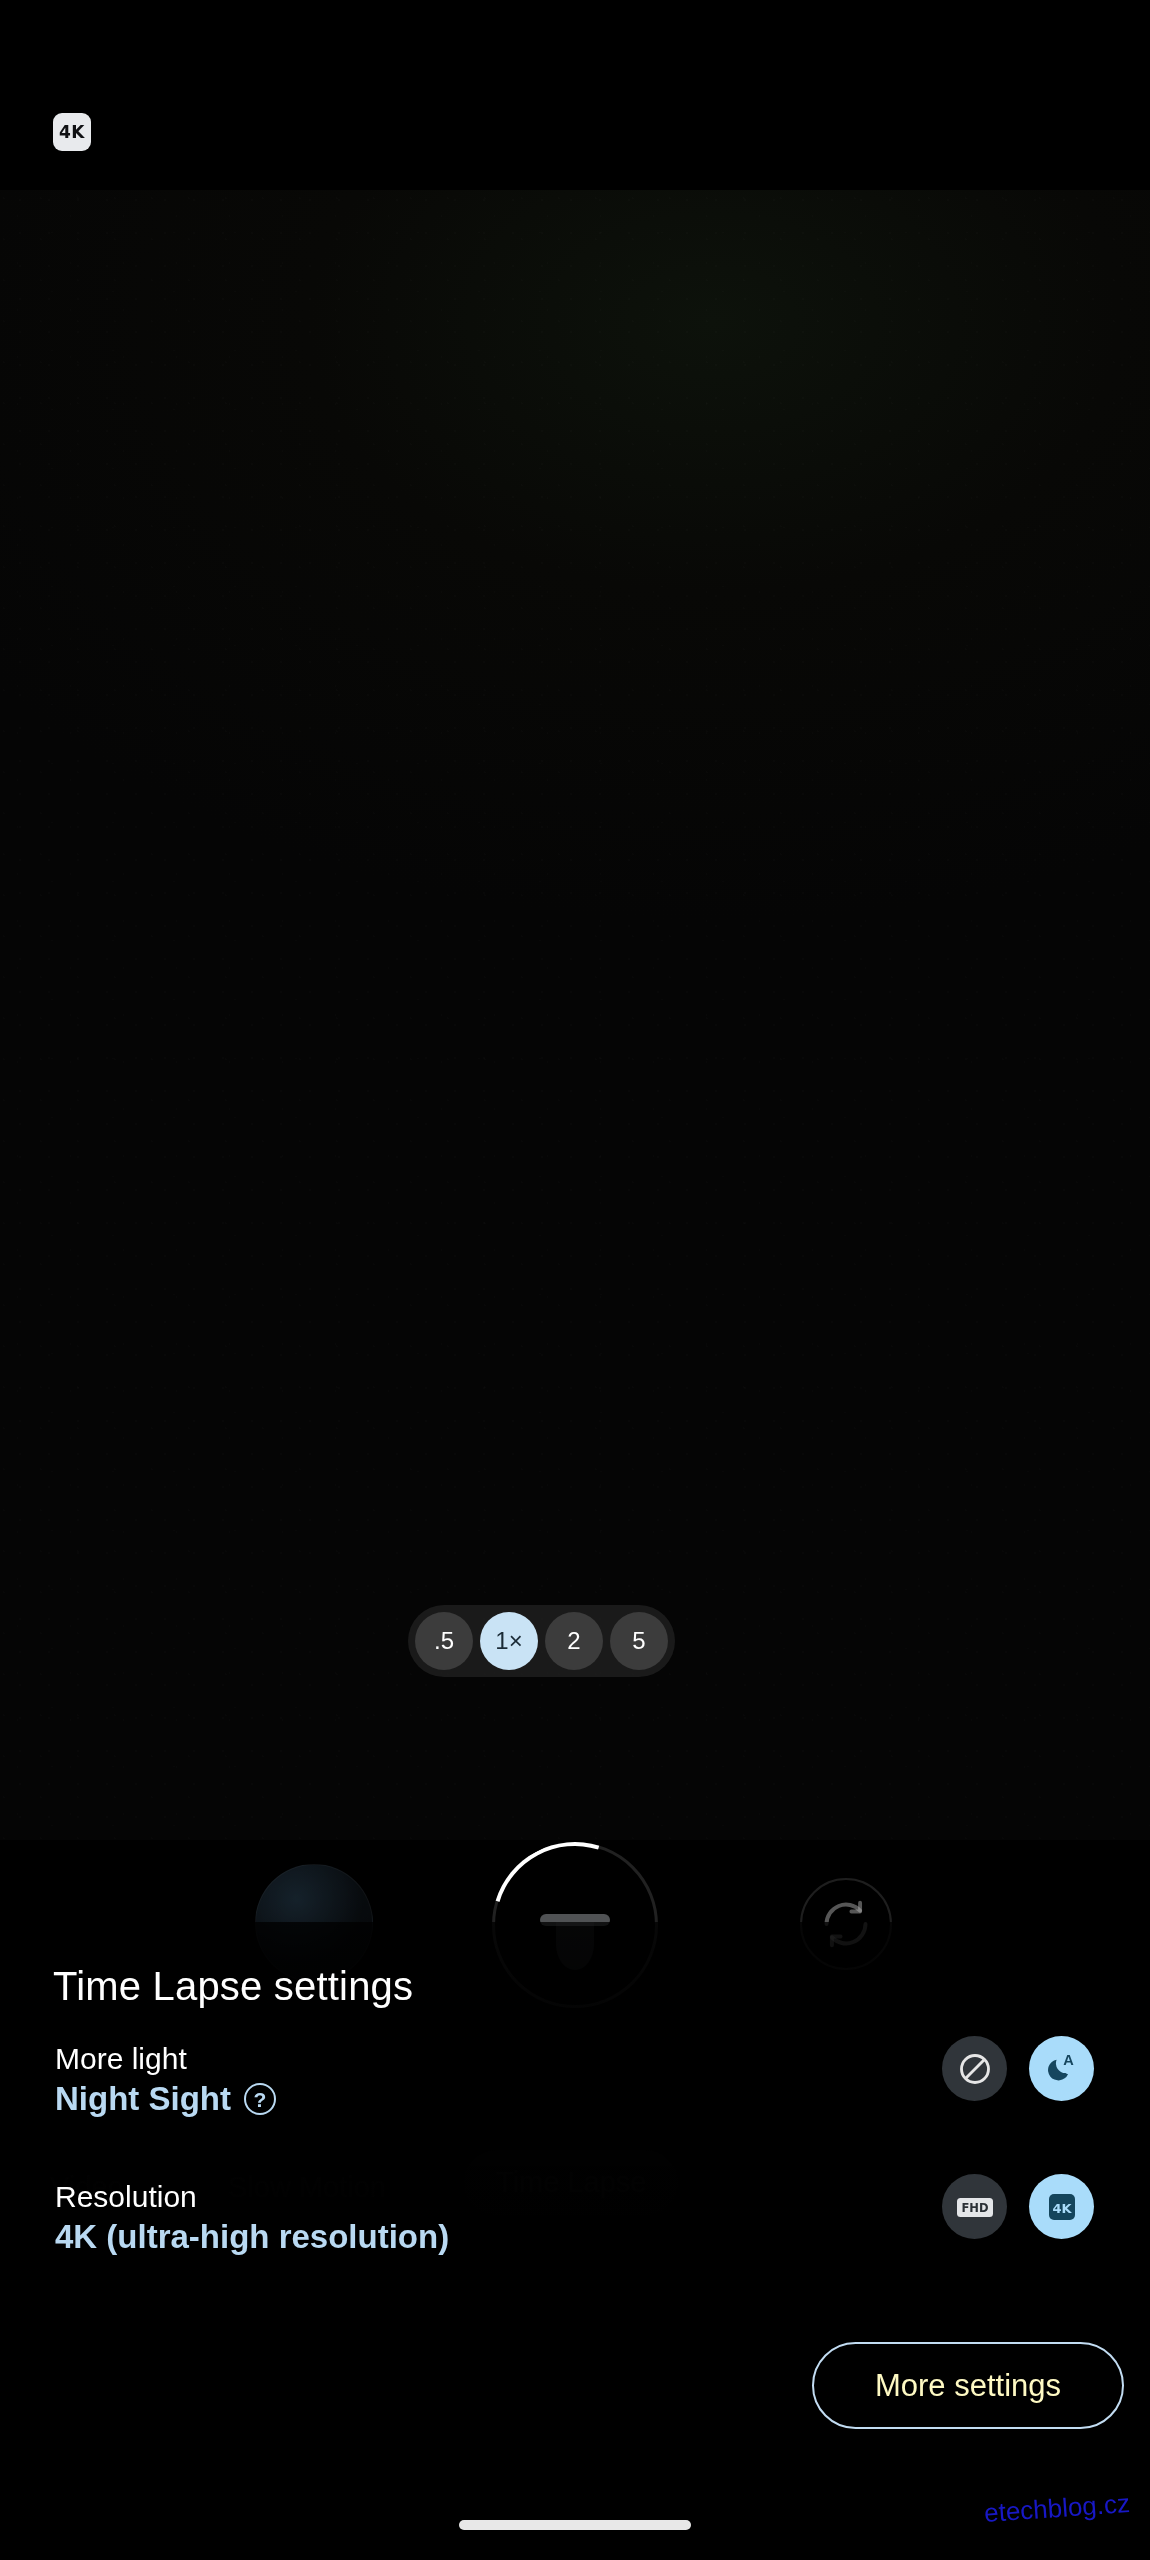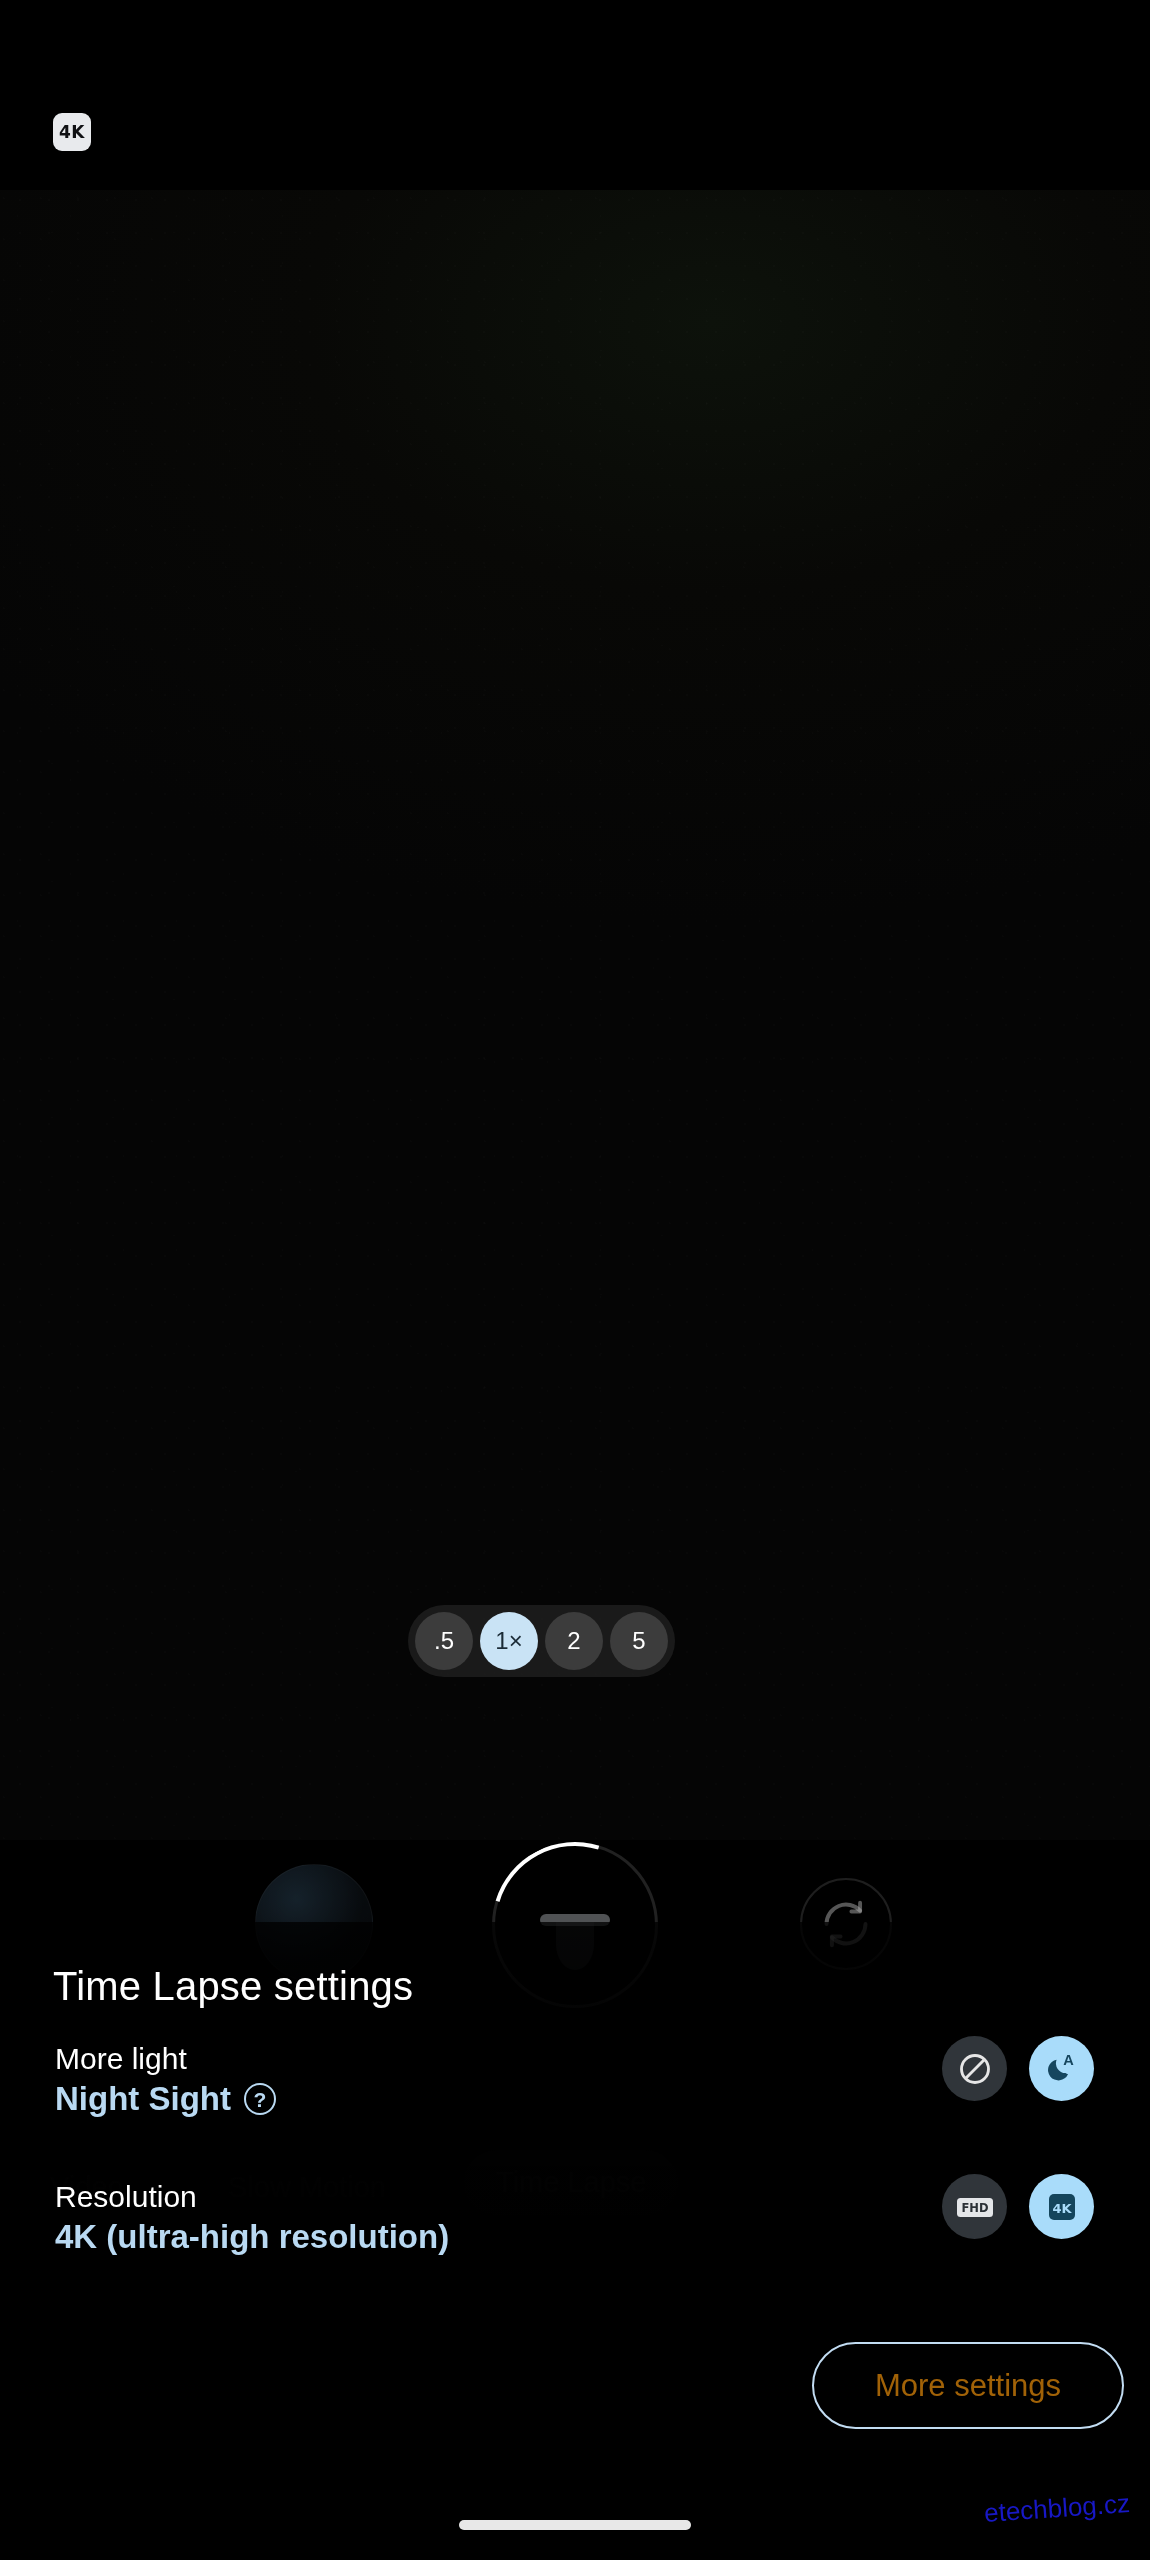--- a/index.html
+++ b/index.html
@@ -214,21 +214,21 @@
     background:#30353a;
     display:flex; align-items:center; justify-content:center;
   }
   .choice.sel { background:#a9dcfa; }
   .more-btn-real {
     position:absolute; left:812px; top:2342px;
     box-sizing:border-box;
     width:312px; height:87px;
     border:2px solid #c2dcf2;
     border-radius:44px;
-    color:#a16207;
+    color:#fef9c3;
     font-size:31px;
     background:transparent;
     display:flex; align-items:center; justify-content:center;
     cursor:pointer;
     font-family:"Liberation Sans", sans-serif;
   }
 
   
   .watermark {
     position:absolute; right:20px; bottom:36px;

